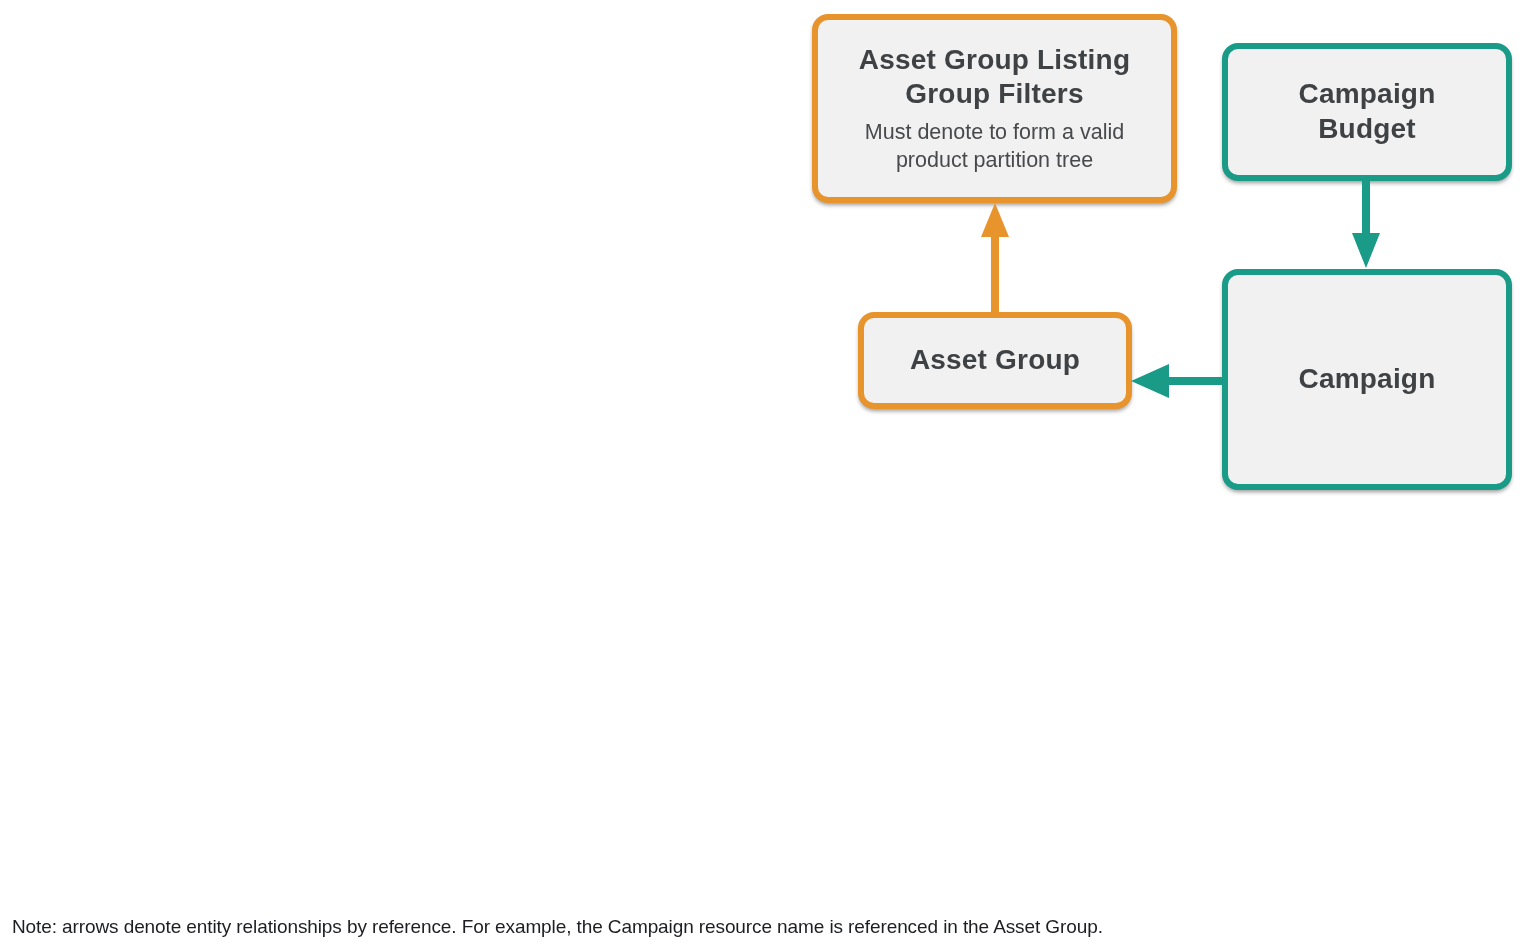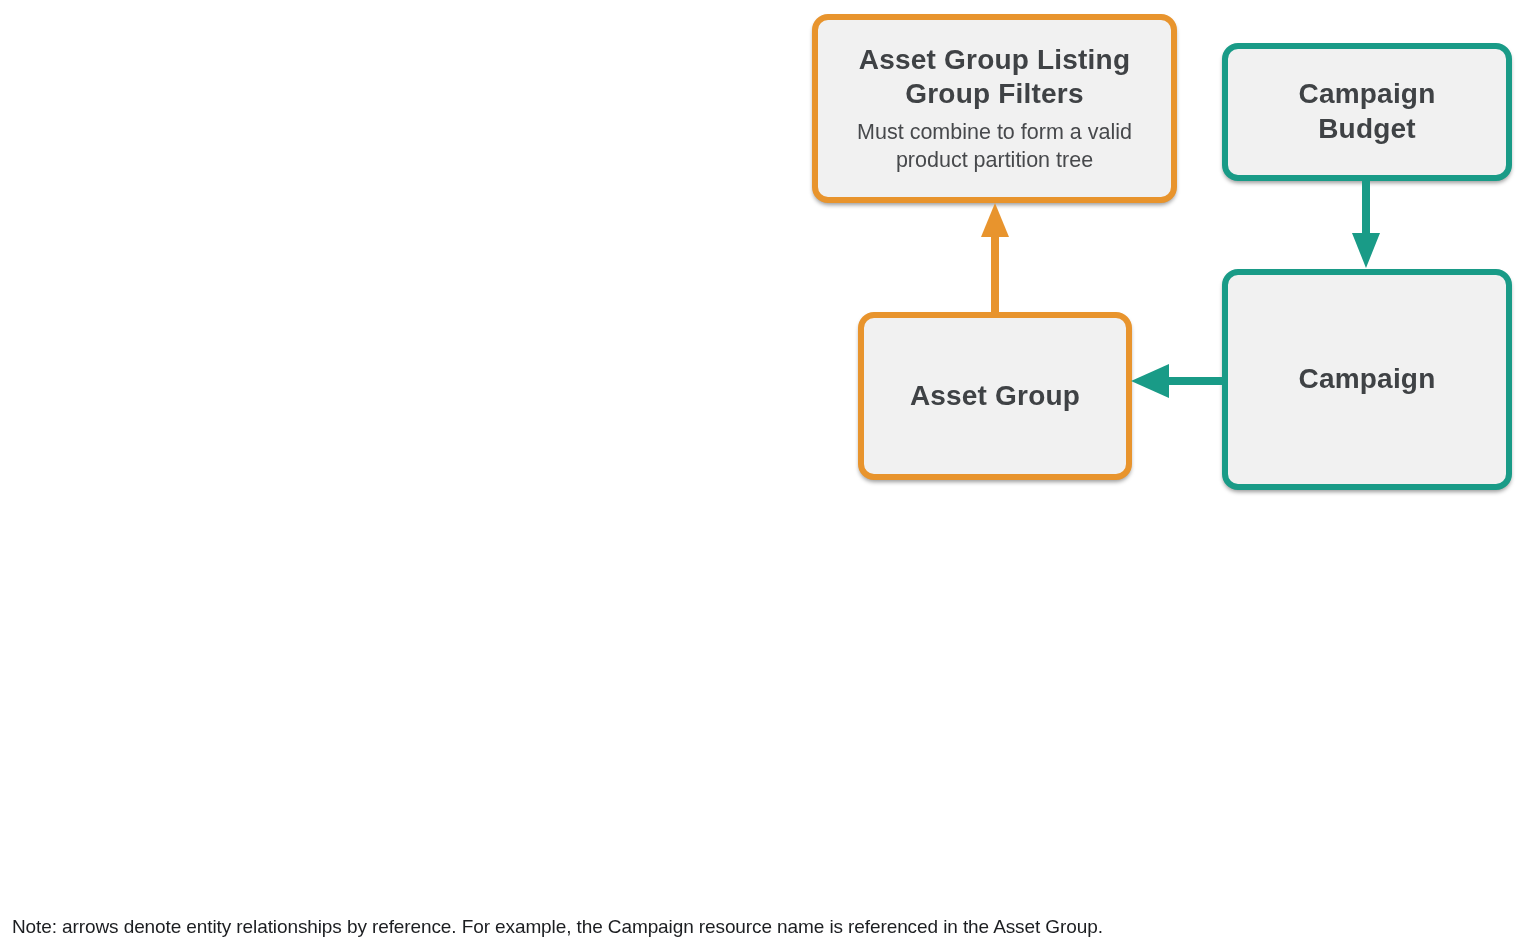--- a/index.html
+++ b/index.html
@@ -40,21 +40,21 @@
   }
   .node-desc {
     font-size: 21.5px;
     line-height: 1.28;
     color: #47494C;
     white-space: pre-line;
     margin-top: 7px;
   }
   #node-aglgf            { left: 812px;  top: 14px;  width: 365px; height: 189px; }
   #node-campaign-budget  { left: 1222px; top: 43px;  width: 290px; height: 138px; }
-  #node-asset-group      { left: 858px;  top: 312px; width: 274px; height: 168px; }
+  #node-asset-group      { left: 858px;  top: 312px; width: 274px; height: 97px; }
   #node-campaign         { left: 1222px; top: 269px; width: 290px; height: 221px; }
 
   .arrow-part { position: absolute; }
   .arrow-head { position: absolute; width: 0; height: 0; }
 
   
   #arrow-up-head {
     left: 981px; top: 203px;
     border-left: 14px solid transparent;
     border-right: 14px solid transparent;
@@ -92,21 +92,21 @@
   }
 </style>
 </head>
 <body>
 
 <div class="canvas">
 
   <div class="node orange" id="node-aglgf">
     <div class="node-title">Asset Group Listing
 Group Filters</div>
-    <div class="node-desc">Must combine to form a valid
+    <div class="node-desc">Must denote to form a valid
 product partition tree</div>
   </div>
 
   <div class="node teal" id="node-campaign-budget">
     <div class="node-title">Campaign
 Budget</div>
   </div>
 
   <div class="node orange" id="node-asset-group">
     <div class="node-title">Asset Group</div>

